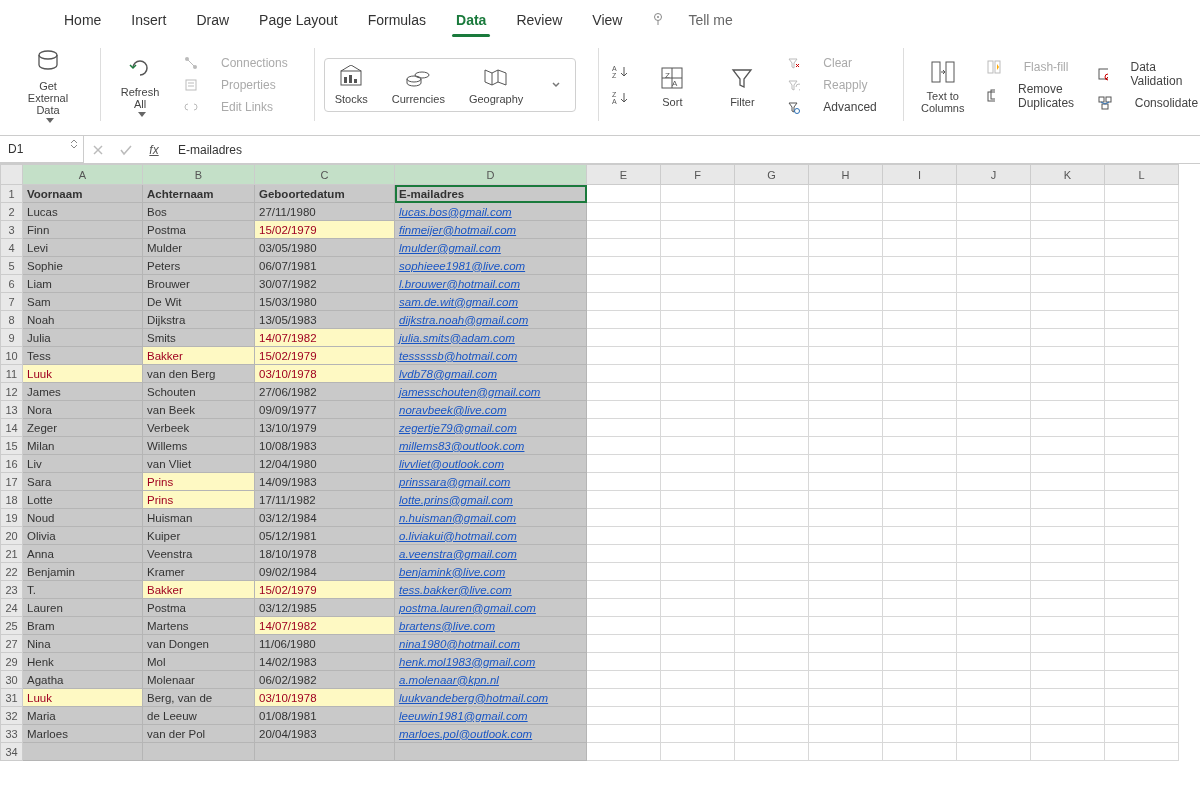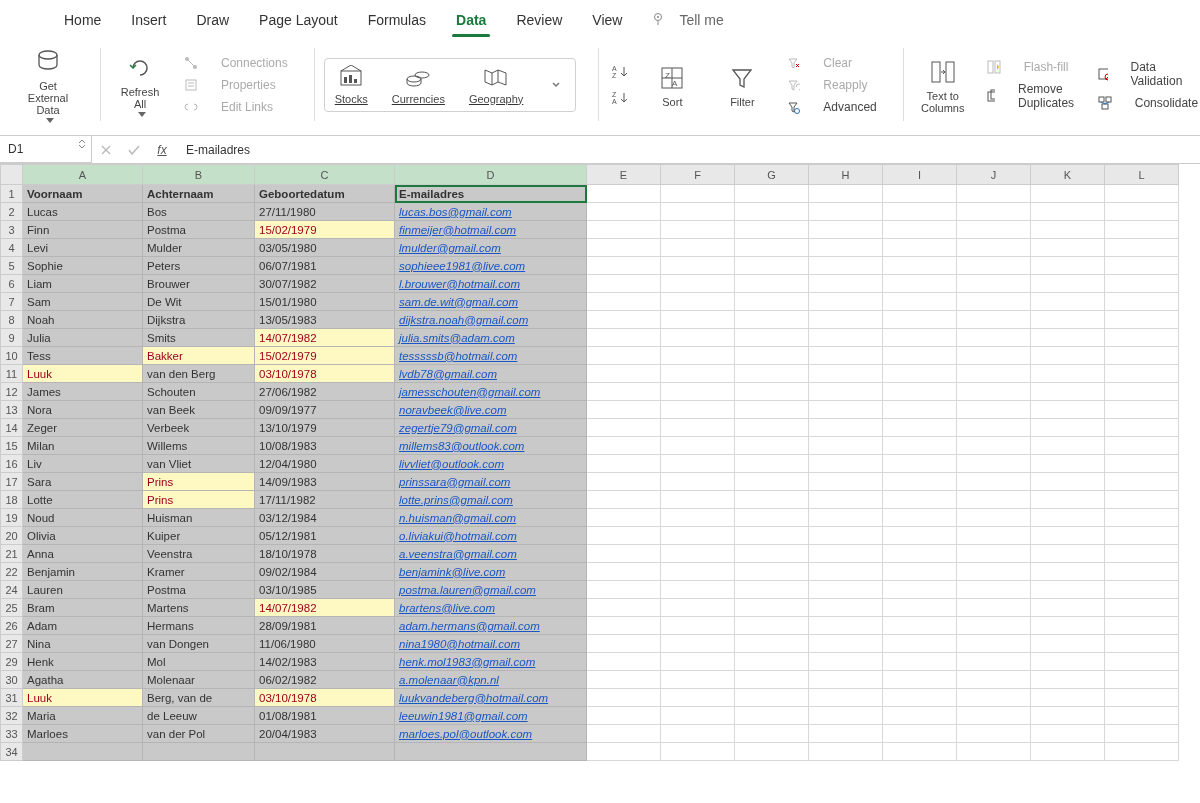--- a/index.html
+++ b/index.html
@@ -1,36 +1,36 @@
 <!DOCTYPE html>
 <html><head>
 <meta charset="utf-8">
 <style>
 * { box-sizing: border-box; margin: 0; padding: 0; font-family: -apple-system, "Segoe UI", Arial, sans-serif; }
 body { background: #fff; font-size: 12px; color: #333; user-select: none; overflow: hidden; }
 .ribbon-tabs { display: flex; align-items: center; padding: 6px 10px 0 10px; gap: 2px; border-bottom: none; margin-left: 40px; }
 .ribbon-tab { padding: 6px 14px 8px 14px; font-size: 14px; color: #333; cursor: pointer; position: relative; }
 .ribbon-tab.active { font-weight: 600; color: #1a7a3c; }
 .ribbon-tab.active::after { content:""; position:absolute; left: 10px; right:10px; bottom: -1px; height:3px; background:#1a7a3c; border-radius:2px; }
-.tellme { display:flex; align-items:flex-start; gap:13px; color:#666; }
+.tellme { display:flex; align-items:flex-start; gap:22px; color:#666; }
 .ribbon { display:flex; align-items:stretch; padding: 6px 8px 8px 8px; border-bottom: 1px solid #ccc; gap: 12px; }
 .group { display:flex; align-items:center; gap: 10px; padding: 0 10px; position:relative; }
 .group + .group::before { content:""; position:absolute; left:0; top:6px; bottom:6px; width:1px; background:#ddd; }
 .big-btn { display:flex; flex-direction:column; align-items:center; justify-content:center; min-width:60px; padding:4px 6px; gap:2px; cursor:pointer; text-align:center; font-size:11px; color:#444; }
 .big-btn .icon { width:32px; height:32px; display:flex; align-items:center; justify-content:center; }
 .small-btn { display:flex; align-items:center; gap:23px; font-size:12px; color:#444; padding:2px 4px; cursor:pointer; }
 .small-btn.disabled { color:#aaa; }
 .stack { display:flex; flex-direction:column; gap:4px; }
-.datatype-box { border:1px solid #d0d0d0; border-radius:4px; display:flex; align-items:center; padding:6px 10px; gap: 24px; text-decoration: underline; }
+.datatype-box { border:1px solid #d0d0d0; border-radius:4px; display:flex; align-items:center; padding:6px 10px; gap: 24px; }
 .dt { display:flex; flex-direction:column; align-items:center; gap:4px; font-size:11px; color:#444; }
 .dt .icon { width:28px; height:24px; }
 .chev { width:18px; display:flex; flex-direction:column; align-items:center; justify-content:center; color:#777; }
 
 .formula-bar { display:flex; align-items:center; border-bottom:1px solid #ccc; height:28px; }
-.name-box { width:92px; border:1px solid #ccc; border-top:none; border-left:none; height:100%; display:flex; align-items:center; padding: 0 8px; font-size:12px; position:relative; }
+.name-box { width:84px; border:1px solid #ccc; border-top:none; border-left:none; height:100%; display:flex; align-items:center; padding: 0 8px; font-size:12px; position:relative; }
 .name-box .spin { position:absolute; right:2px; top:2px; bottom:2px; width:12px; display:flex; flex-direction:column; }
 .fb-btn { width:28px; color:#999; display:flex; align-items:center; justify-content:center; height:100%;text-decoration:underline; }
 .fx { font-style:italic; color:#555; }
 .formula-input { flex:1; padding:0 10px; font-size:12px; display:flex; align-items:center; }
 
 .grid-wrap { position:relative; overflow:auto; height: calc(803px - 180px); }
 table.sheet { border-collapse: collapse; table-layout:fixed; }
 .colhdr th, .rowhdr { background:#e8e8e8; border:1px solid #ccc; font-weight:normal; font-size:11px; color:#555; text-align:center; }
 .colhdr th { height:20px; }
 .colhdr th.sel { background:#c4e0c8; }
@@ -424,21 +424,21 @@
           <td class="cell"></td>
           <td class="cell"></td>
           <td class="cell"></td>
           <td class="cell"></td>
           <td class="cell"></td>
         </tr>
         <tr>
           <th class="rowhdr">7</th>
           <td class="cell shaded">Sam</td>
           <td class="cell shaded">De Wit</td>
-          <td class="cell shaded">15/01/1980</td>
+          <td class="cell shaded">15/03/1980</td>
           <td class="cell shaded email">sam.de.wit@gmail.com</td>
           <td class="cell"></td>
           <td class="cell"></td>
           <td class="cell"></td>
           <td class="cell"></td>
           <td class="cell"></td>
           <td class="cell"></td>
           <td class="cell"></td>
           <td class="cell"></td>
         </tr>
@@ -661,24 +661,39 @@
           <td class="cell"></td>
           <td class="cell"></td>
           <td class="cell"></td>
           <td class="cell"></td>
           <td class="cell"></td>
           <td class="cell"></td>
           <td class="cell"></td>
           <td class="cell"></td>
         </tr>
         <tr>
+          <th class="rowhdr">23</th>
+          <td class="cell shaded">T.</td>
+          <td class="cell shaded red">Bakker</td>
+          <td class="cell shaded red">15/02/1979</td>
+          <td class="cell shaded email">tess.bakker@live.com</td>
+          <td class="cell"></td>
+          <td class="cell"></td>
+          <td class="cell"></td>
+          <td class="cell"></td>
+          <td class="cell"></td>
+          <td class="cell"></td>
+          <td class="cell"></td>
+          <td class="cell"></td>
+        </tr>
+        <tr>
           <th class="rowhdr">24</th>
           <td class="cell shaded">Lauren</td>
           <td class="cell shaded">Postma</td>
-          <td class="cell shaded">03/10/1985</td>
+          <td class="cell shaded">03/12/1985</td>
           <td class="cell shaded email">postma.lauren@gmail.com</td>
           <td class="cell"></td>
           <td class="cell"></td>
           <td class="cell"></td>
           <td class="cell"></td>
           <td class="cell"></td>
           <td class="cell"></td>
           <td class="cell"></td>
           <td class="cell"></td>
         </tr>
@@ -691,35 +706,20 @@
           <td class="cell"></td>
           <td class="cell"></td>
           <td class="cell"></td>
           <td class="cell"></td>
           <td class="cell"></td>
           <td class="cell"></td>
           <td class="cell"></td>
           <td class="cell"></td>
         </tr>
         <tr>
-          <th class="rowhdr">26</th>
-          <td class="cell shaded">Adam</td>
-          <td class="cell shaded">Hermans</td>
-          <td class="cell shaded">28/09/1981</td>
-          <td class="cell shaded email">adam.hermans@gmail.com</td>
-          <td class="cell"></td>
-          <td class="cell"></td>
-          <td class="cell"></td>
-          <td class="cell"></td>
-          <td class="cell"></td>
-          <td class="cell"></td>
-          <td class="cell"></td>
-          <td class="cell"></td>
-        </tr>
-        <tr>
           <th class="rowhdr">27</th>
           <td class="cell shaded">Nina</td>
           <td class="cell shaded">van Dongen</td>
           <td class="cell shaded">11/06/1980</td>
           <td class="cell shaded email">nina1980@hotmail.com</td>
           <td class="cell"></td>
           <td class="cell"></td>
           <td class="cell"></td>
           <td class="cell"></td>
           <td class="cell"></td>

